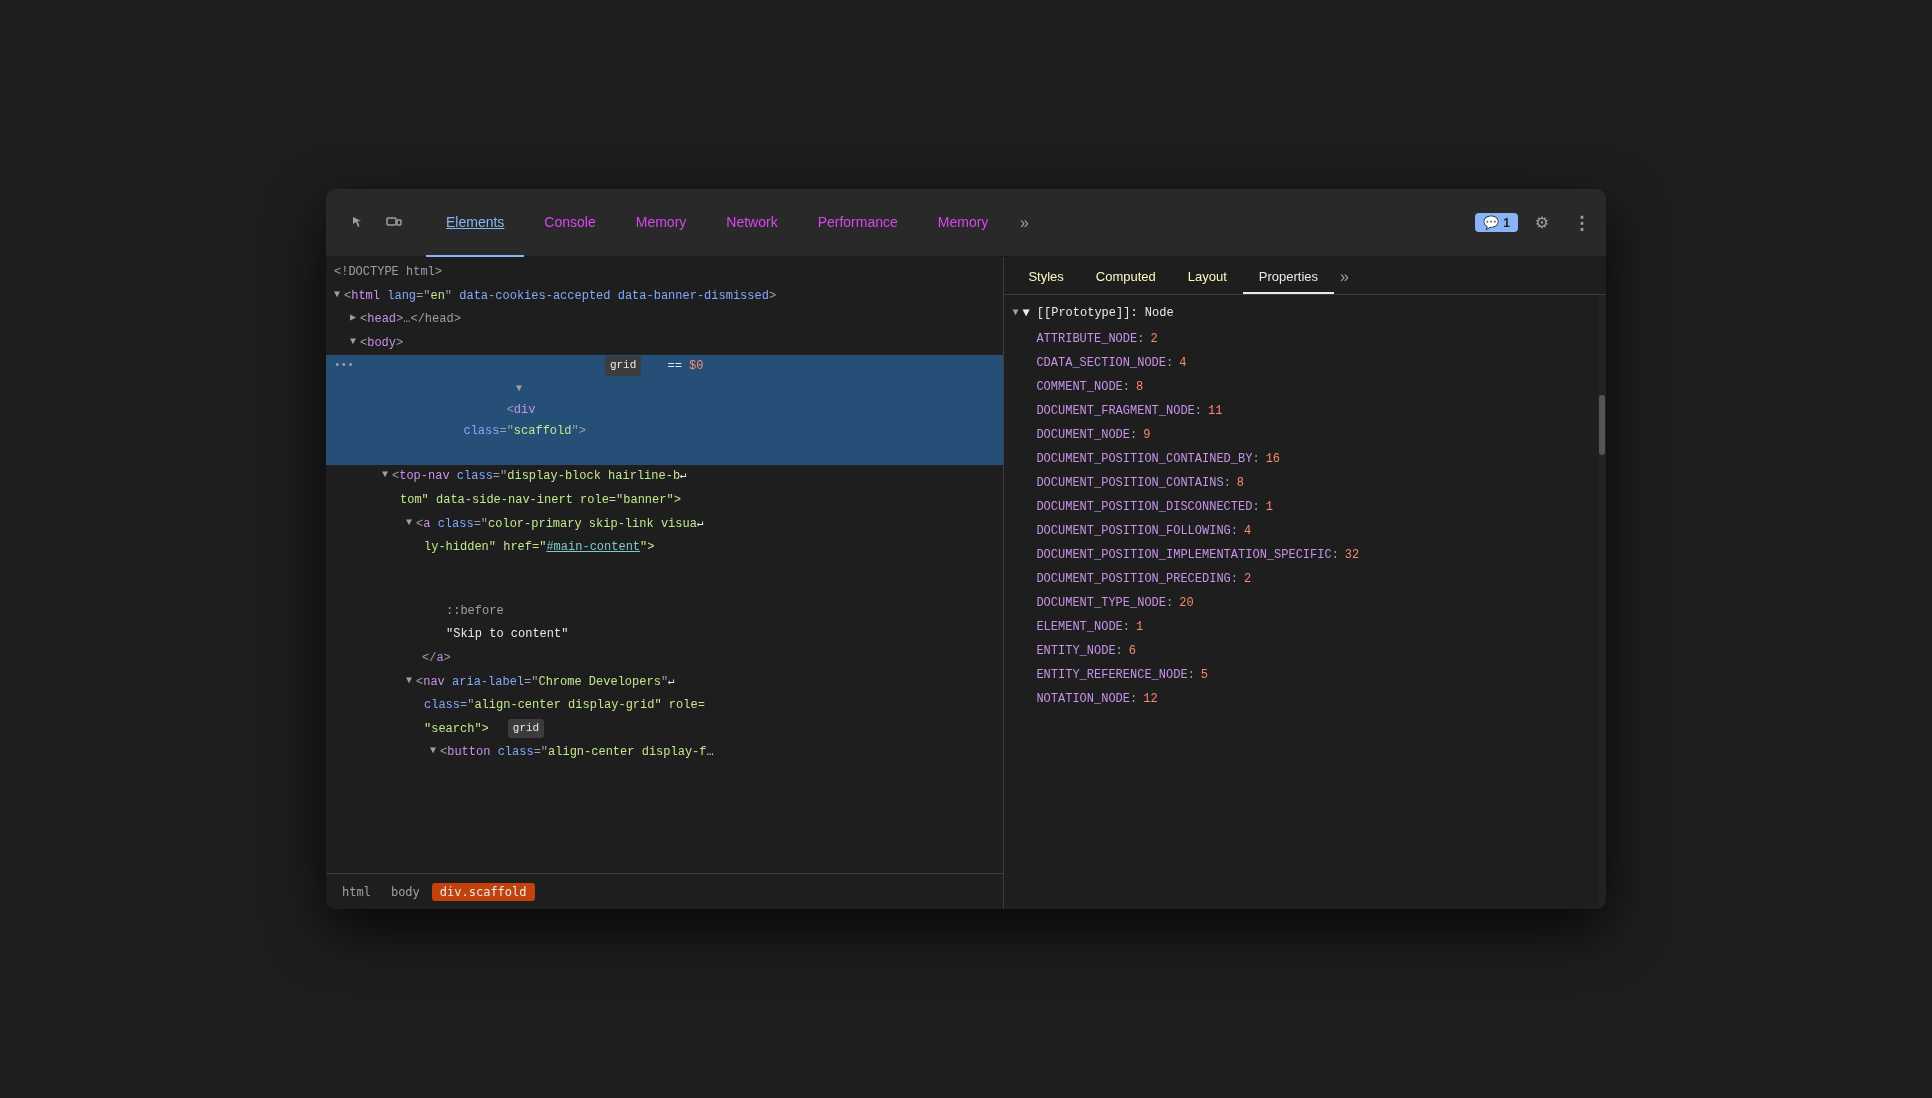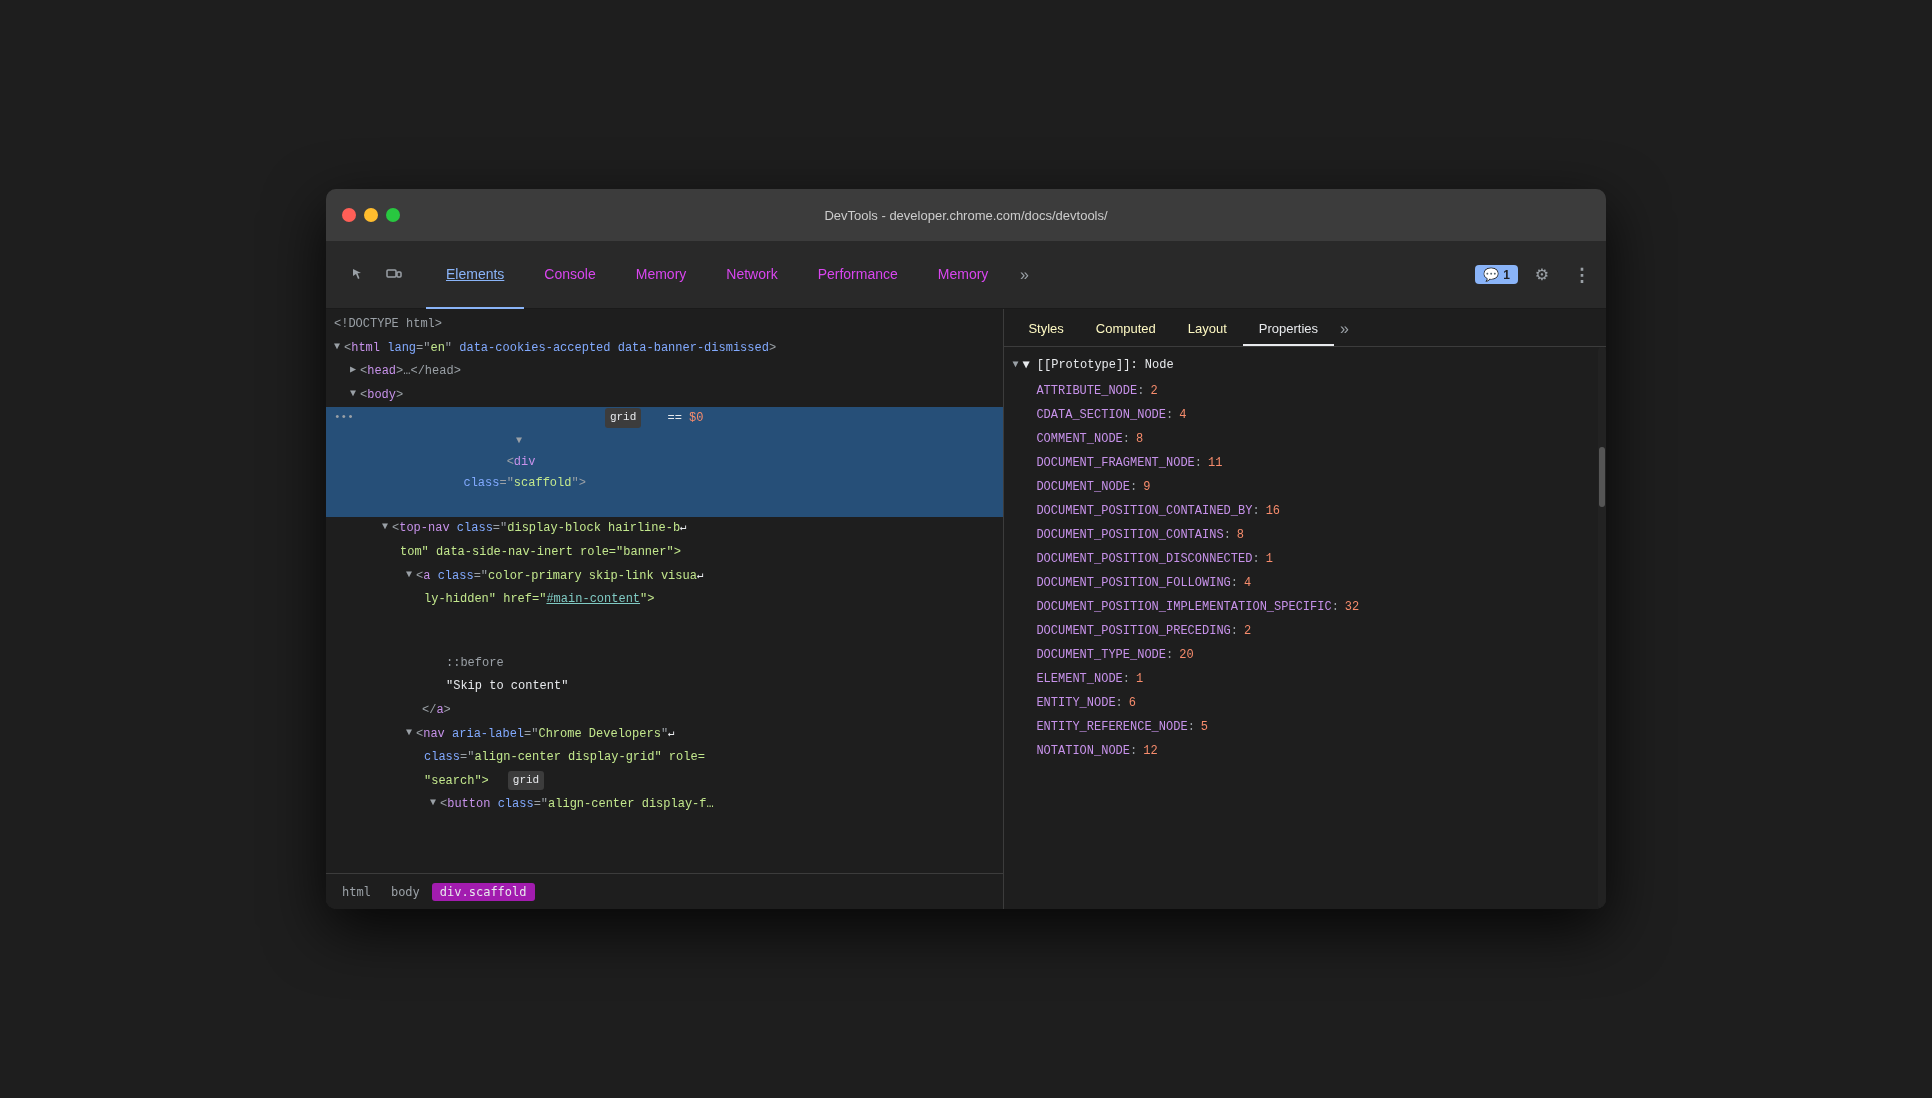--- a/index.html
+++ b/index.html
@@ -198,21 +198,21 @@
       gap: 0;
     }
     .breadcrumb-item {
       color: #9aa0a6;
       padding: 2px 8px;
       cursor: pointer;
       border-radius: 3px;
     }
     .breadcrumb-item.active {
       color: #e8eaed;
-      background: #a21caf;
+      background: #c2410c;
     }
     .breadcrumb-sep { color: #555; margin: 0 2px; }
     
     .right-panel {
       flex: 1;
       background: #1e1e1e;
       display: flex;
       flex-direction: column;
       overflow: hidden;
     }
@@ -271,28 +271,20 @@
     }
     .prop-key { color: #c792ea; font-weight: 500; }
     .prop-colon { color: #9aa0a6; margin: 0 6px 0 0; }
     .prop-val-num { color: #f78c6c; }
   </style>
 </head>
 <body>
 
 <div class="window">
 
-  <div class="titlebar">
-    <div class="traffic-lights">
-      <div class="traffic-light close"></div>
-      <div class="traffic-light minimize"></div>
-      <div class="traffic-light maximize"></div>
-    </div>
-    <div class="titlebar-title">DevTools - developer.chrome.com/docs/devtools/</div>
-  </div>
 
   <div class="tabbar">
     <div class="devtools-icons">
       <div class="icon-btn">
         <svg width="16" height="16" viewBox="0 0 16 16" fill="none">
           <path d="M3 2L3 9L6 7L8 12L9.5 11.3L7.5 6.3L11 6L3 2Z" fill="#9aa0a6"></path>
         </svg>
       </div>
       <div class="icon-btn">
         <svg width="16" height="16" viewBox="0 0 16 16" fill="none">

